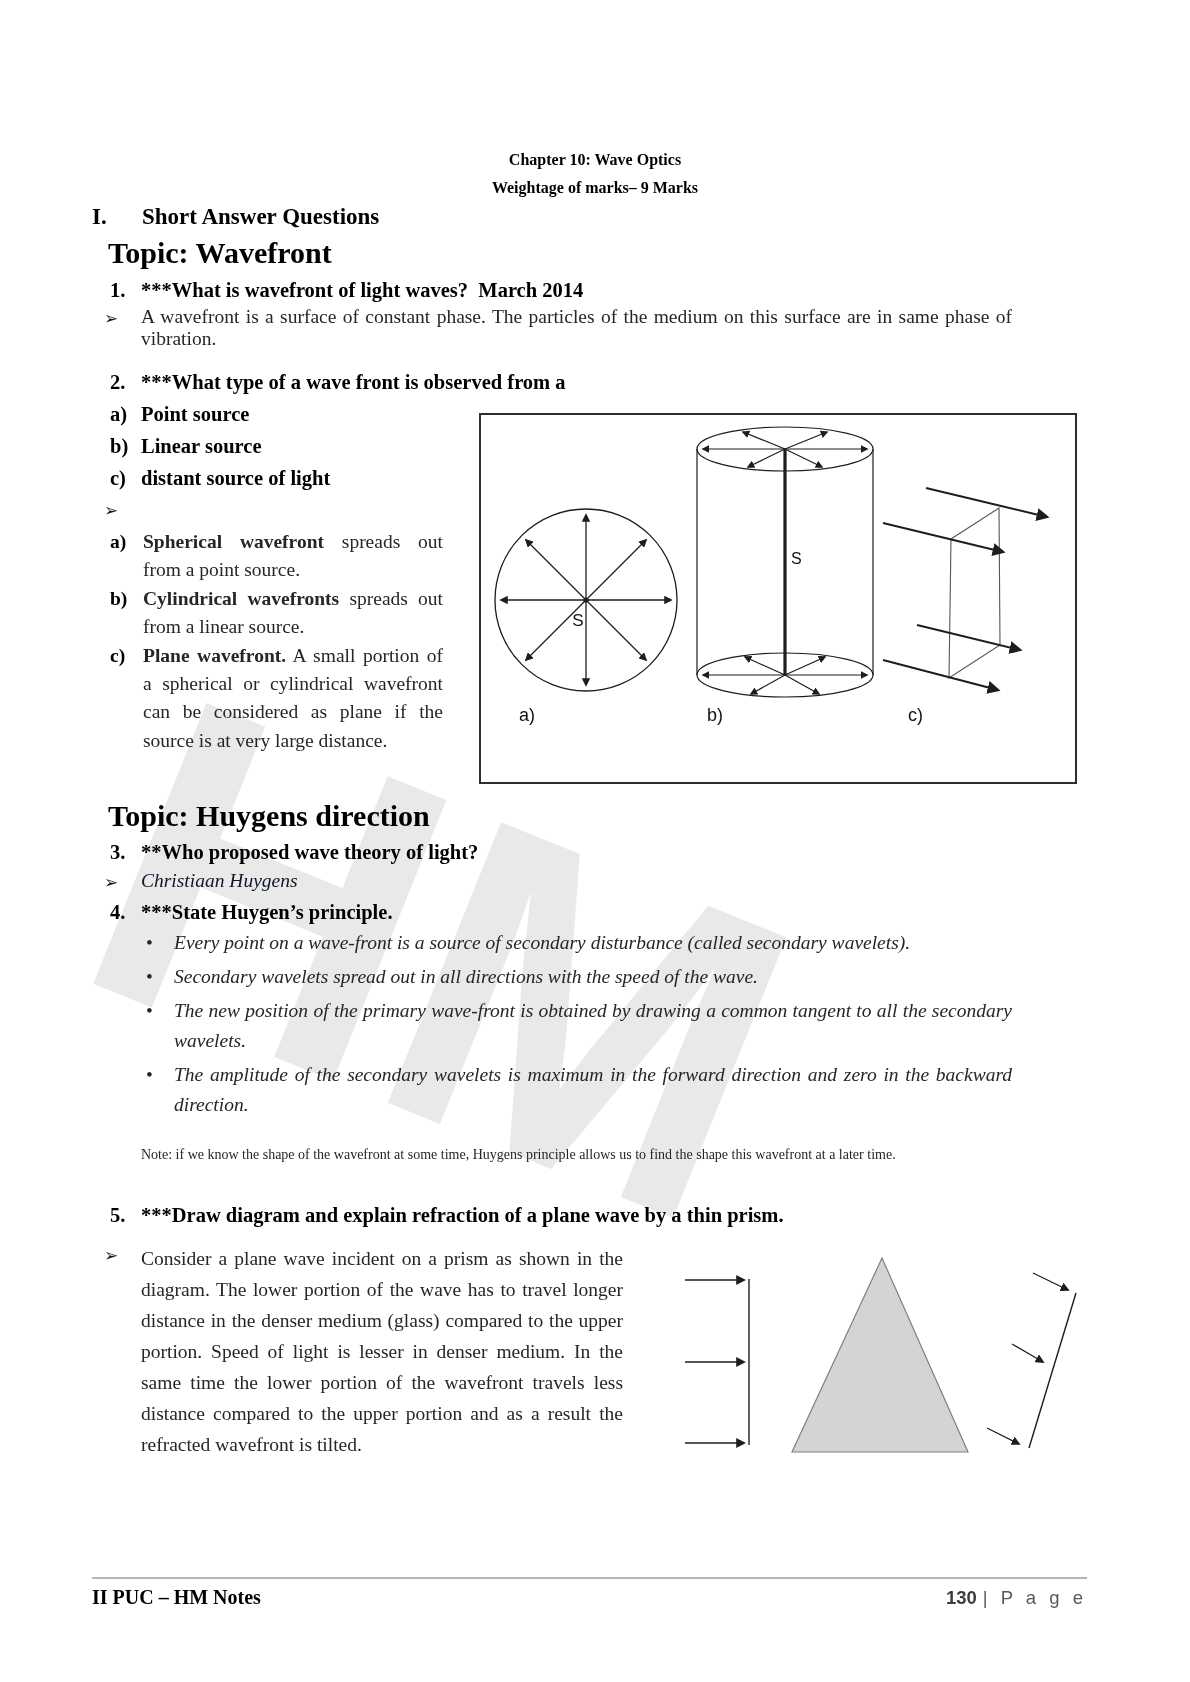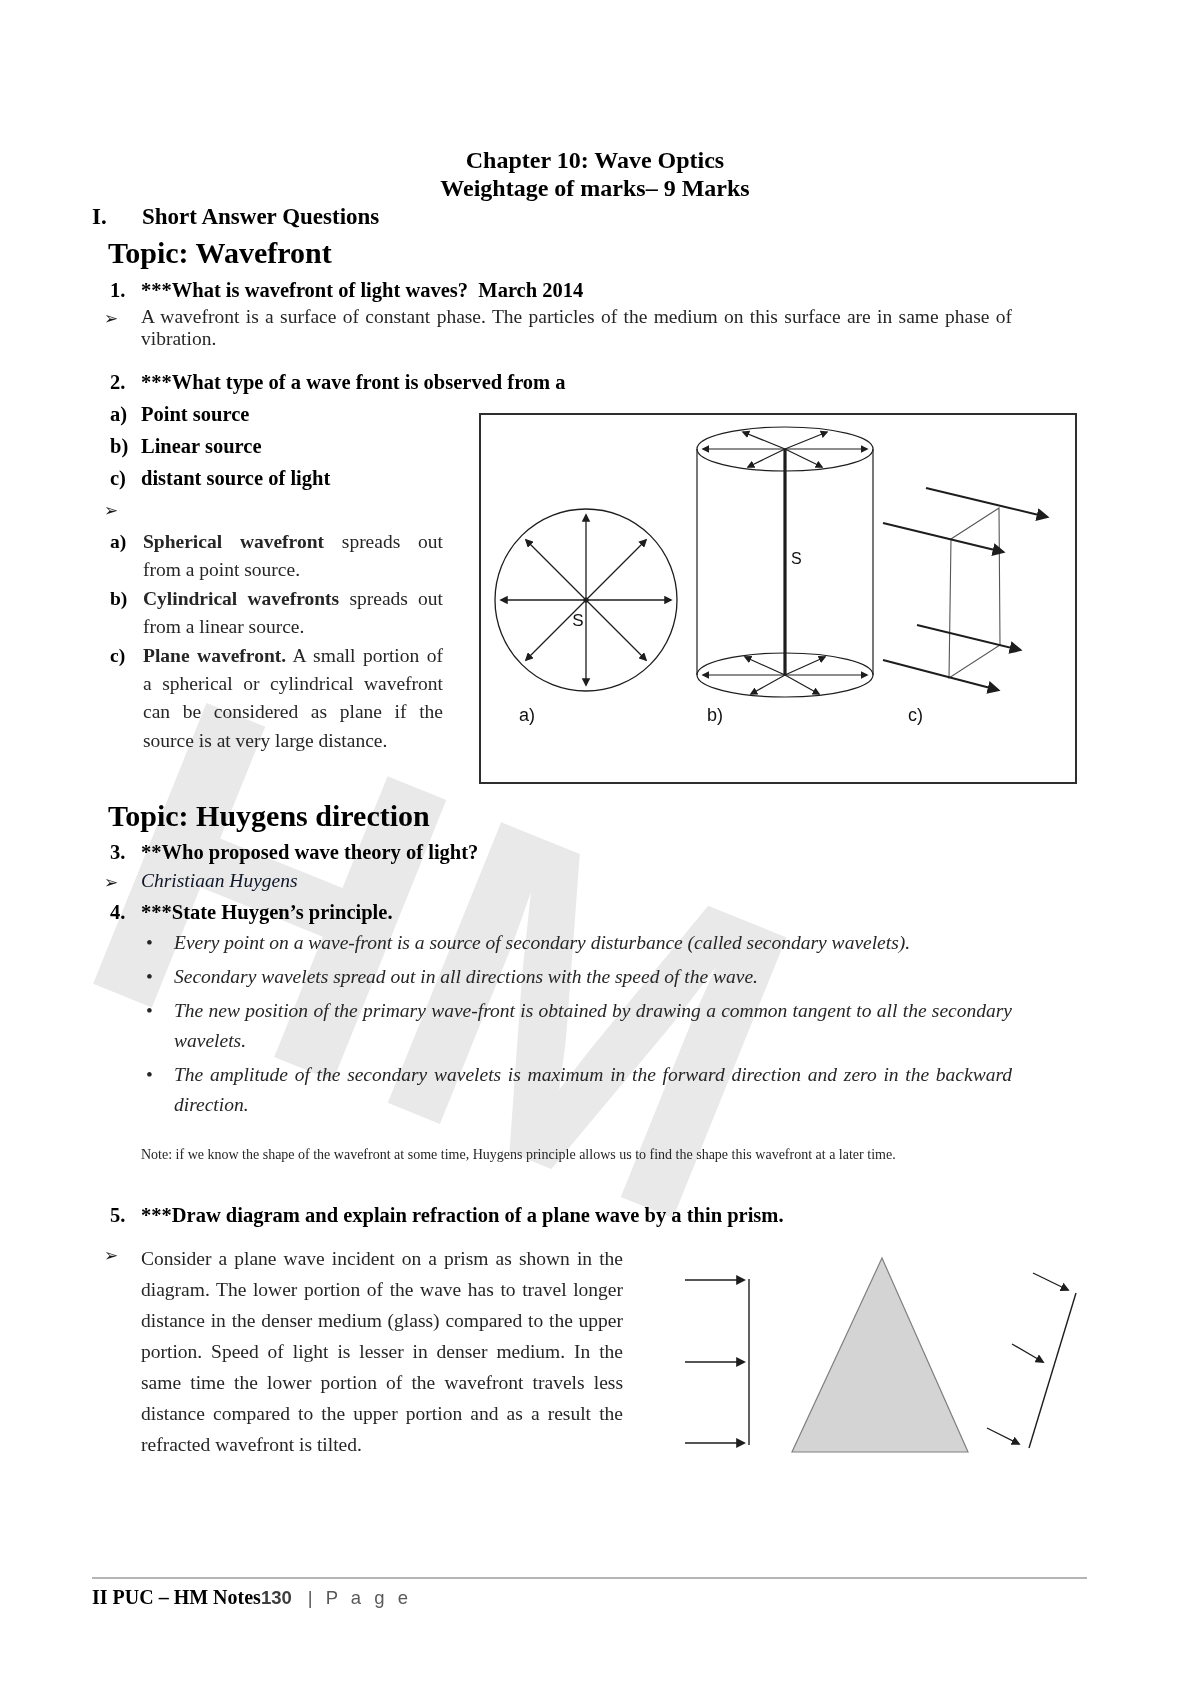--- a/index.html
+++ b/index.html
@@ -12,21 +12,21 @@
   .watermark{
     position:absolute; left:10px; top:620px; width:860px; height:680px;
     display:flex; align-items:center; justify-content:center;
     font-family:"Liberation Sans", sans-serif; font-weight:700;
     font-size:440px; color:#e9e9e9; transform:rotate(22deg);
     z-index:0; user-select:none; line-height:1;
   }
   .content{position:absolute; inset:0; z-index:1;}
   
   .title-block{left:0; right:0; top:146px; text-align:center;
-    font-weight:bold; color:#000; font-size:24px; line-height:28px;}
+    font-weight:bold; color:#000; font-size:16px; line-height:28px;}
   .section-head{left:92px; top:204px; display:flex; font-weight:bold; color:#000; font-size:23px;}
   .section-num{width:50px; flex:none;}
   .topic{font-weight:bold; color:#000; font-size:30px; left:108px;}
   
   .q-row{display:flex; font-weight:bold; color:#000; font-size:20.5px; left:110px;}
   .q-num{width:31px; flex:none;}
   .opt-row{display:flex; font-weight:bold; color:#000; font-size:20.5px; left:110px;}
   
   .ans-row{display:flex; font-size:19.5px; left:104px; color:#262626;}
   .ans-marker{width:37px; flex:none; font-size:17px; color:#1a1a1a; padding-top:2px;}
@@ -43,25 +43,25 @@
   .bullet-dot{width:28px; flex:none;}
   .bullet-text{flex:1; text-align:justify;font-style:italic;}
   .note{left:141px; top:1140px; width:871px; font-size:14px; line-height:30px;
     text-align:justify; color:#262626;}
   
   .wavefront-fig{left:479px; top:413px;}
   .prism-fig{left:640px; top:1240px;}
   svg text{font-family:"Liberation Sans", sans-serif; fill:#111;}
   
   .footer-rule{left:92px; top:1577px; width:995px; border-top:2px solid #b5b5b5; height:0;}
-  .footer{left:92px; top:1586px; width:995px; display:flex; justify-content:flex-start;
+  .footer{left:92px; top:1586px; width:995px; display:flex; justify-content:space-between;
     align-items:baseline; font-size:20px;}
   .footer-left{font-weight:bold; color:#000;}
   .footer-right{font-family:"Liberation Sans", sans-serif; font-size:18.5px; color:#595959;}
-  .footer-page-num{font-weight:bold; color:#3d3d3d; margin-right:16px;}
+  .footer-page-num{font-weight:bold; color:#3d3d3d; margin-right:6px;}
   .footer-page-label{letter-spacing:4px;}
 </style>
 </head>
 <body>
 
 <div class="page">
 
   <div class="watermark">HM</div>
 
   <div class="content">

